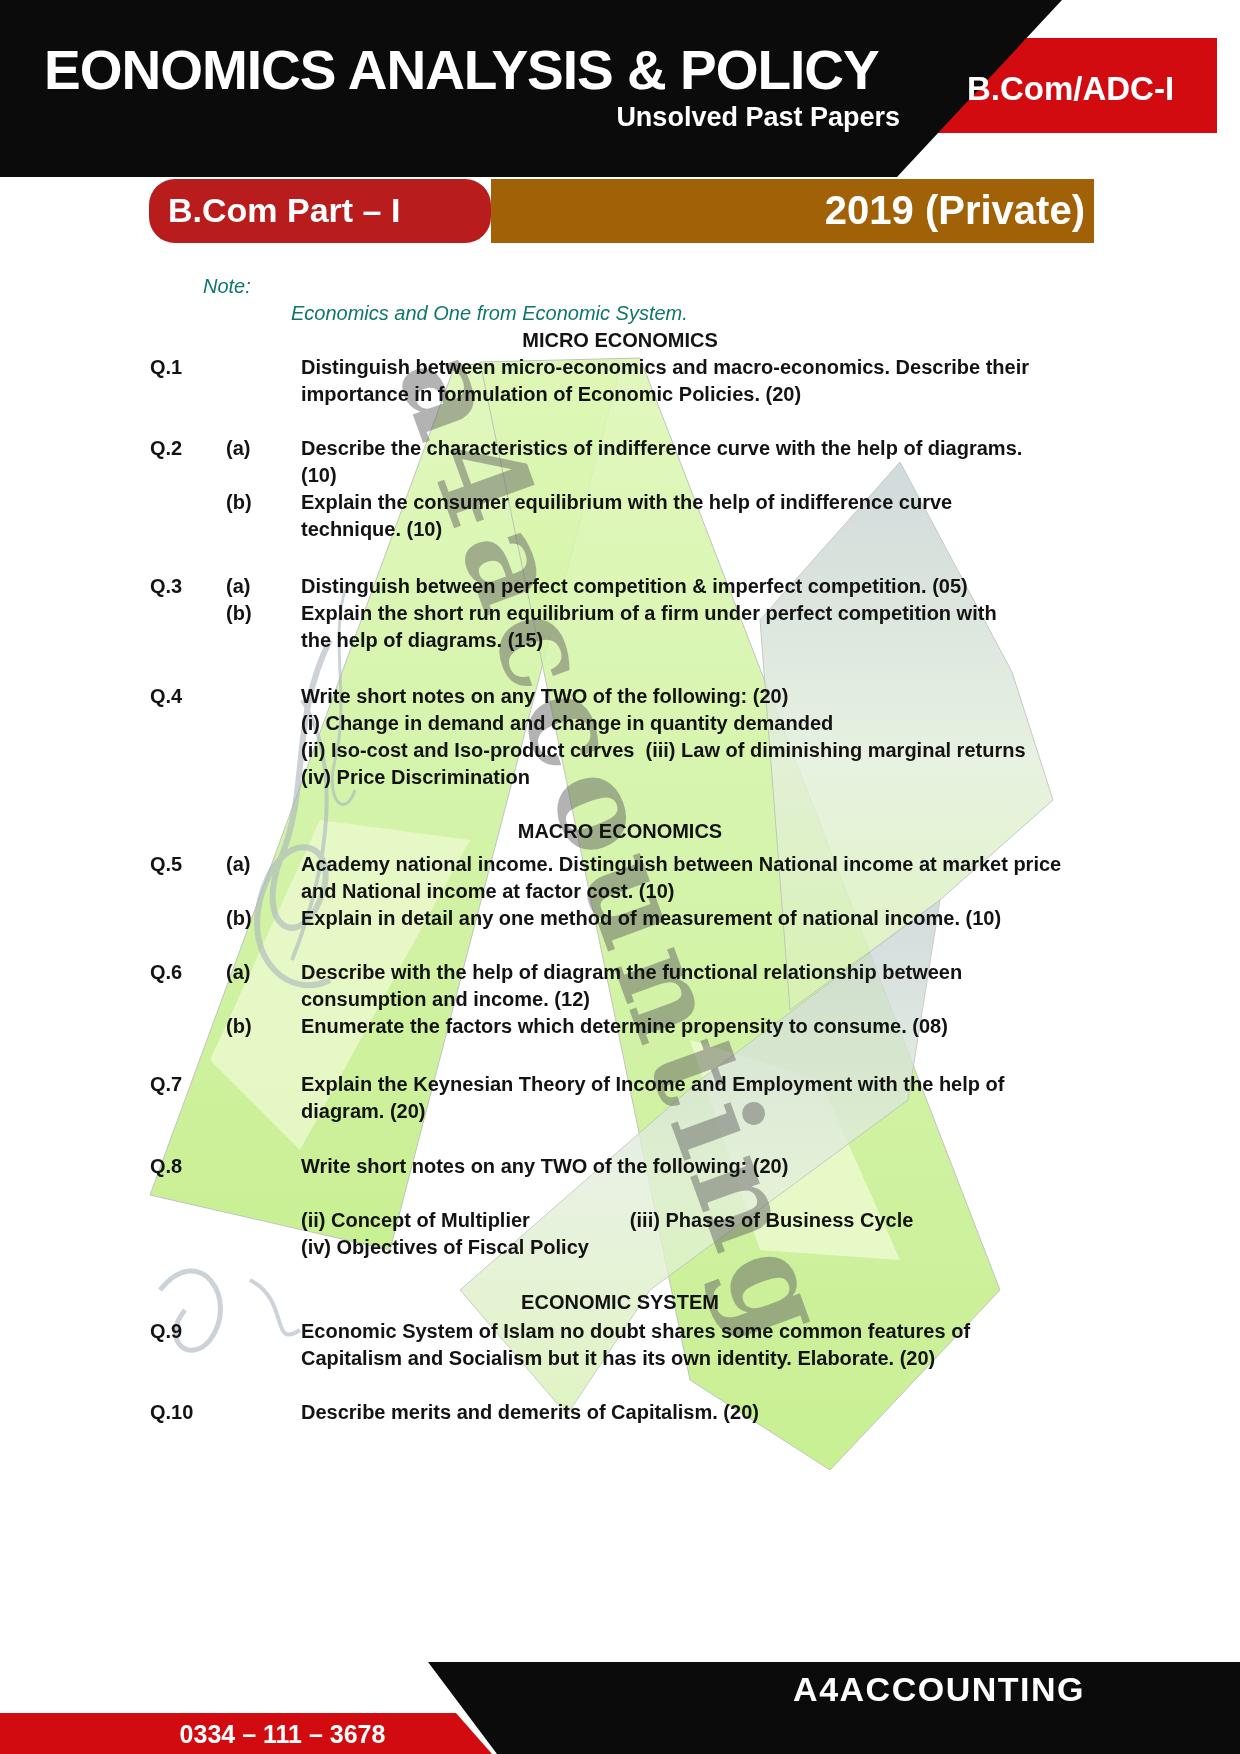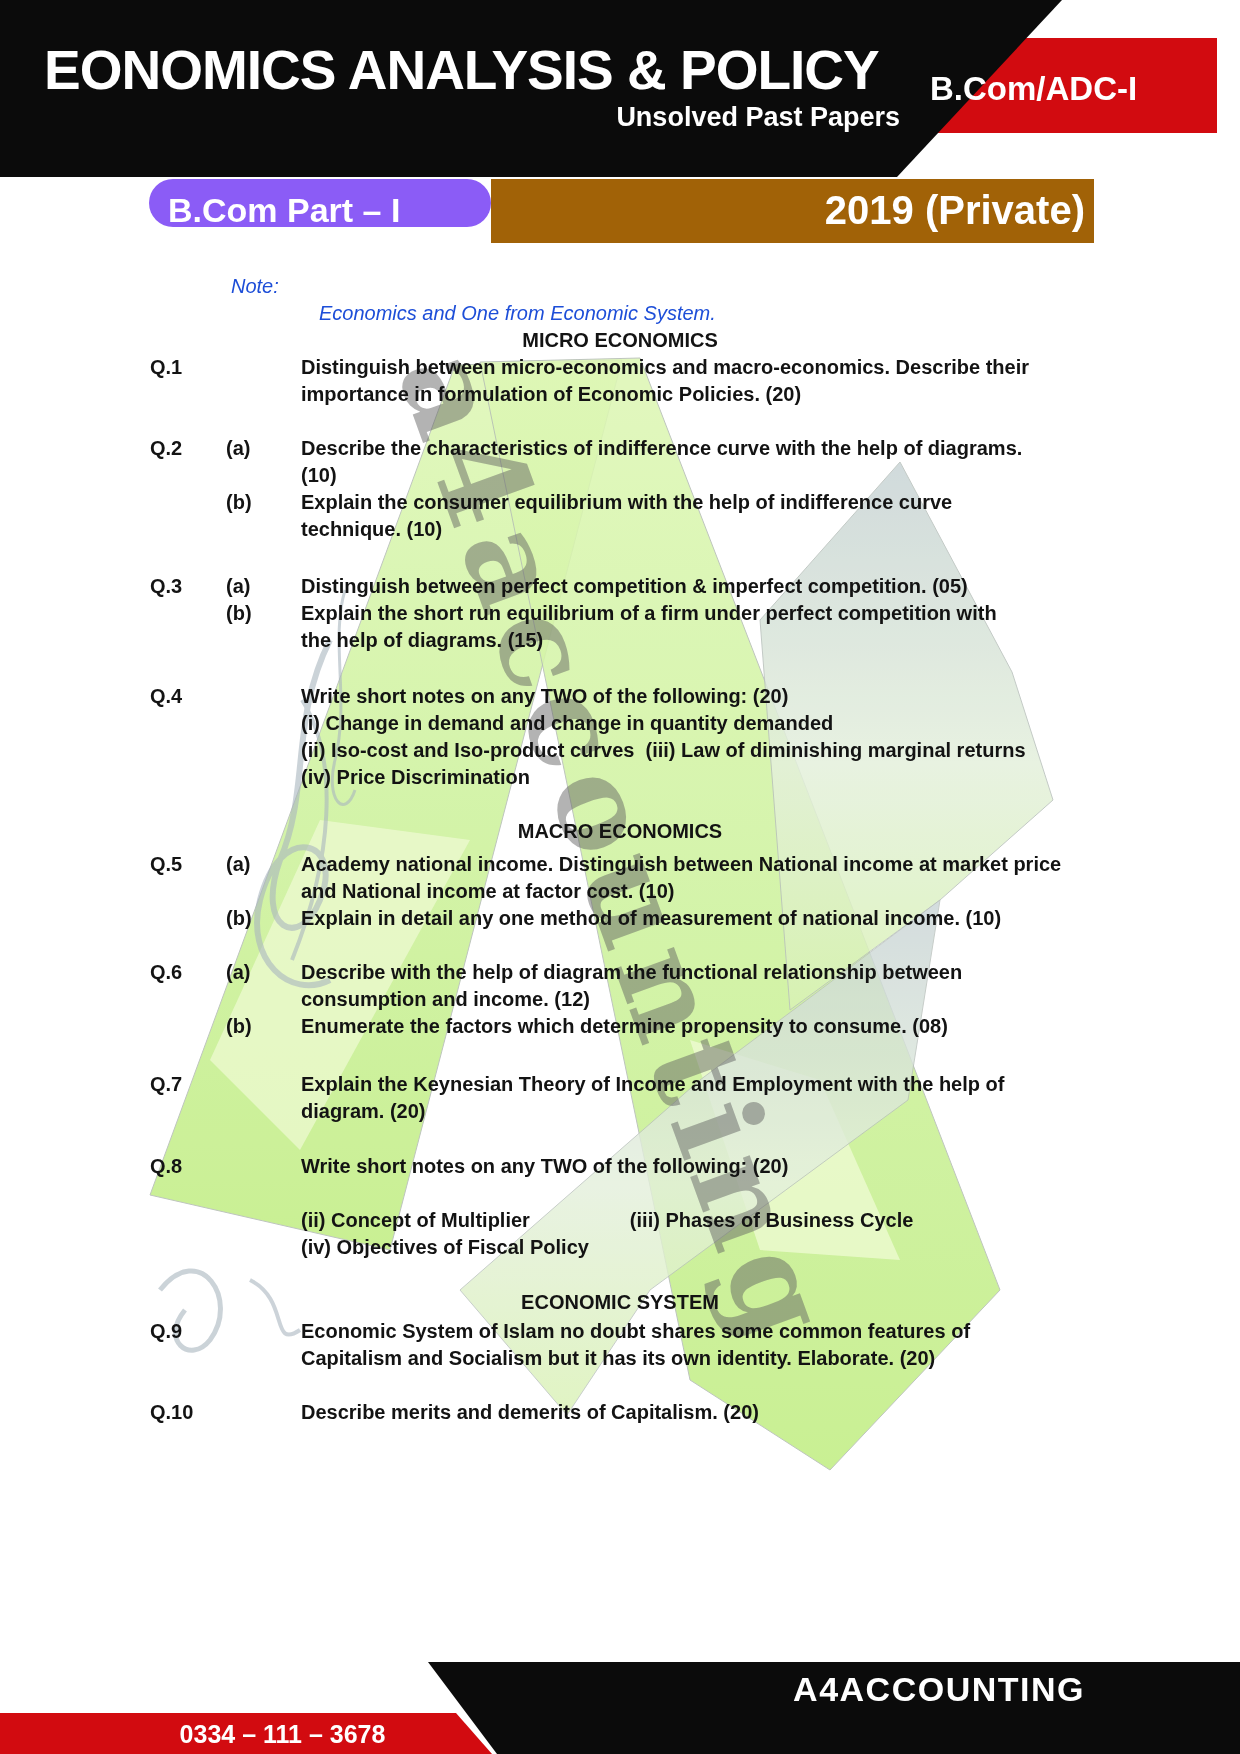--- a/index.html
+++ b/index.html
@@ -10,35 +10,35 @@
   #wm svg{position:absolute;inset:0;}
   #wm-word{position:absolute;left:505px;top:332px;transform:rotate(70deg);transform-origin:0 0;
            font-family:"DejaVu Serif",serif;font-weight:700;font-size:122px;letter-spacing:10px;
            color:rgba(96,96,96,0.48);white-space:pre;}
   
   .hdr-svg{position:absolute;left:0;top:0;z-index:2;}
   #hdr-title{position:absolute;left:44px;top:38px;z-index:3;color:#fff;font-weight:700;
              font-size:55px;letter-spacing:-1px;white-space:pre;}
   #hdr-sub{position:absolute;left:44px;top:102px;width:856px;text-align:right;z-index:3;
            color:#fff;font-weight:700;font-size:27px;white-space:pre;}
-  #hdr-badge{position:absolute;left:930px;top:70px;width:281px;text-align:left;z-index:3;
+  #hdr-badge{position:absolute;left:930px;top:70px;width:281px;text-align:center;z-index:3;
              color:#fff;font-weight:700;font-size:33px;white-space:pre;}
-  #part-box{position:absolute;left:149px;top:179px;width:342px;height:48px;background:#8b5cf6;z-index:2;
+  #part-box{position:absolute;left:149px;top:179px;width:342px;height:64px;background:#b91c1c;z-index:2;
             color:#fff;font-weight:700;font-size:34px;line-height:62px;padding-left:19px;box-sizing:border-box;white-space:pre;border-radius:26px;}
   #year-box{position:absolute;left:491px;top:179px;width:603px;height:64px;background:#a16207;z-index:2;
             color:#fff;font-weight:700;font-size:40px;line-height:62px;text-align:right;
             padding-right:9px;box-sizing:border-box;white-space:pre;}
   
   .ln{position:absolute;z-index:2;font-size:20px;font-weight:700;color:#131313;white-space:pre;
       letter-spacing:0;}
   .qn{left:150px;}
   .lb{left:226px;}
   .tx{left:301px;}
   .hd{left:0;width:1240px;text-align:center;}
-  .note{font-weight:400;font-style:italic;color:#1d4ed8;margin-left:28px;}
+  .note{font-weight:400;font-style:italic;color:#0f766e;}
   
   .ftr-svg{position:absolute;left:0;top:1650px;z-index:2;}
   #ftr-brand{position:absolute;right:155px;top:1670px;z-index:3;color:#fff;font-weight:700;
              font-size:34px;letter-spacing:1.5px;white-space:pre;}
   #ftr-tag{position:absolute;right:150px;top:1774px;z-index:3;color:#6d28d9;font-weight:400;
            font-size:25px;white-space:pre;}
   #ftr-phone{position:absolute;left:55px;top:1720px;width:455px;text-align:center;z-index:3;
              color:#fff;font-weight:700;font-size:25px;white-space:pre;}
 </style>
 </head>

